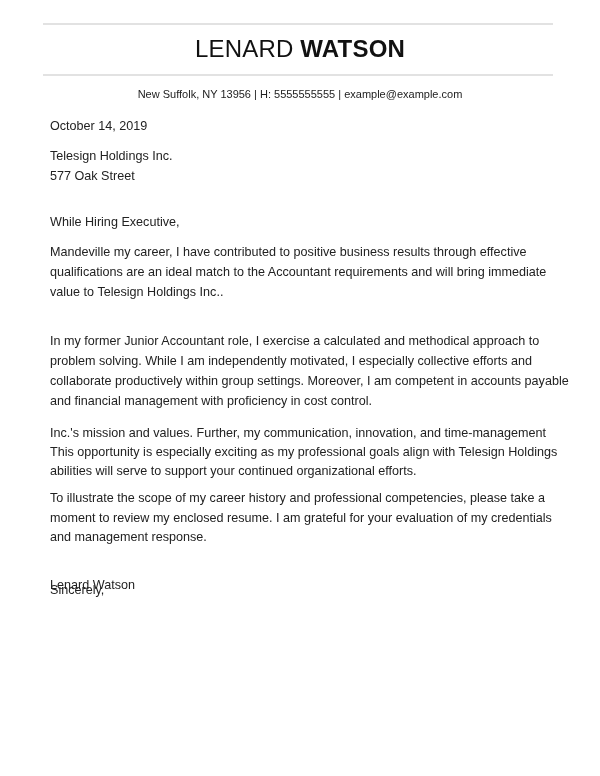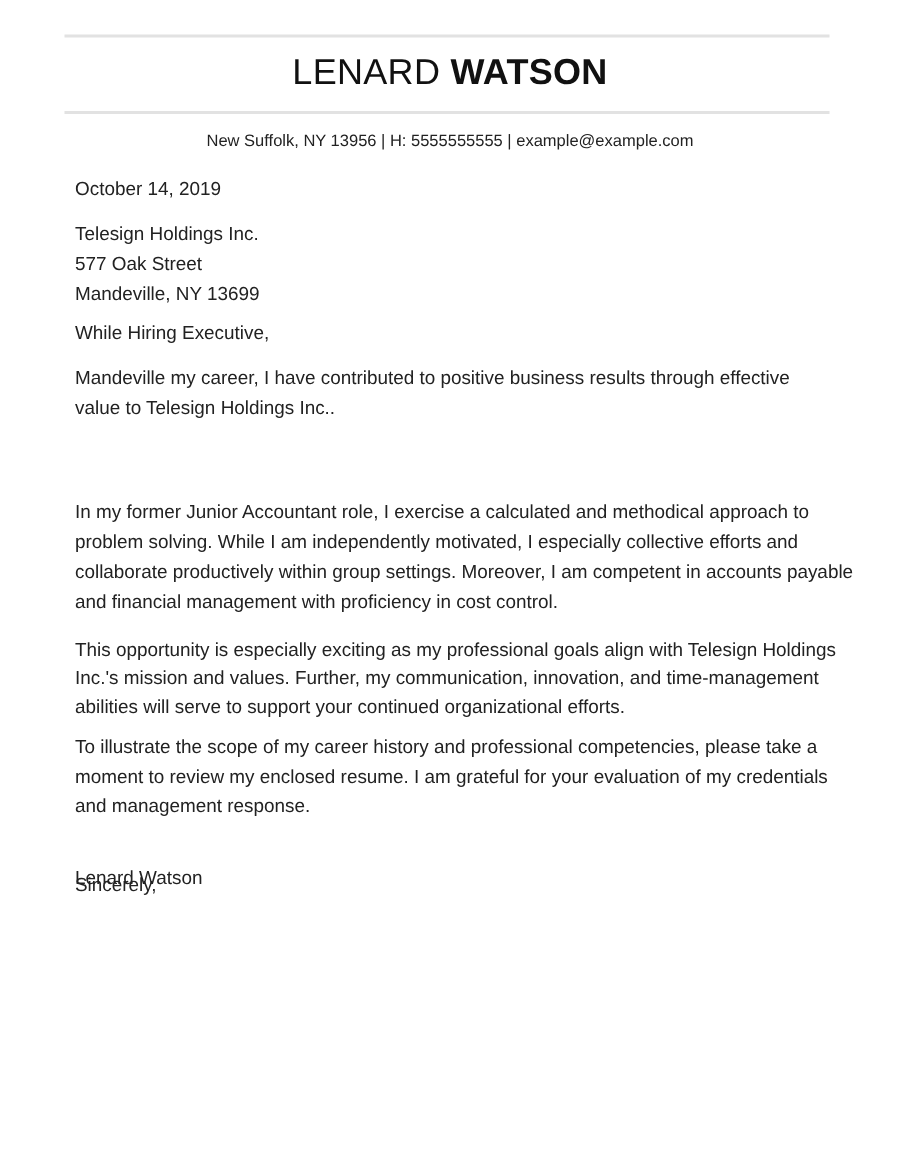--- a/index.html
+++ b/index.html
@@ -24,40 +24,40 @@
 <div class="name"><span>LENARD</span> <span class="last">WATSON</span></div>
 <div class="rule bottom"></div>
 <div class="contact">New Suffolk, NY 13956 | H: 5555555555 | example@example.com</div>
 
 <div class="body">
   <div class="blk" style="top:116px">October 14, 2019</div>
 
   <div class="blk" style="top:146px">
     <div>Telesign Holdings Inc.</div>
     <div>577 Oak Street</div>
-    <div>Mandeville, NY 13699</div>
   </div>
 
   <div class="blk" style="top:212px">While Hiring Executive,</div>
 
   <div class="blk" style="top:242px">
     <div>Mandeville my career, I have contributed to positive business results through effective</div>
+    <div>qualifications are an ideal match to the Accountant requirements and will bring immediate</div>
     <div>value to Telesign Holdings Inc..</div>
   </div>
 
   <div class="blk" style="top:331px">
     <div>In my former Junior Accountant role, I exercise a calculated and methodical approach to</div>
     <div>problem solving. While I am independently motivated, I especially collective efforts and</div>
     <div>collaborate productively within group settings. Moreover, I am competent in accounts payable</div>
     <div>and financial management with proficiency in cost control.</div>
   </div>
 
   <div class="blk" style="top:424px; line-height:19px">
+    <div>Inc.'s mission and values. Further, my communication, innovation, and time-management</div>
     <div>This opportunity is especially exciting as my professional goals align with Telesign Holdings</div>
-    <div>Inc.'s mission and values. Further, my communication, innovation, and time-management</div>
     <div>abilities will serve to support your continued organizational efforts.</div>
   </div>
 
   <div class="blk" style="top:489px; line-height:19.5px">
     <div>To illustrate the scope of my career history and professional competencies, please take a</div>
     <div>moment to review my enclosed resume. I am grateful for your evaluation of my credentials</div>
     <div>and management response.</div>
   </div>
 
   <div class="blk" style="top:580px">Sincerely,</div>

